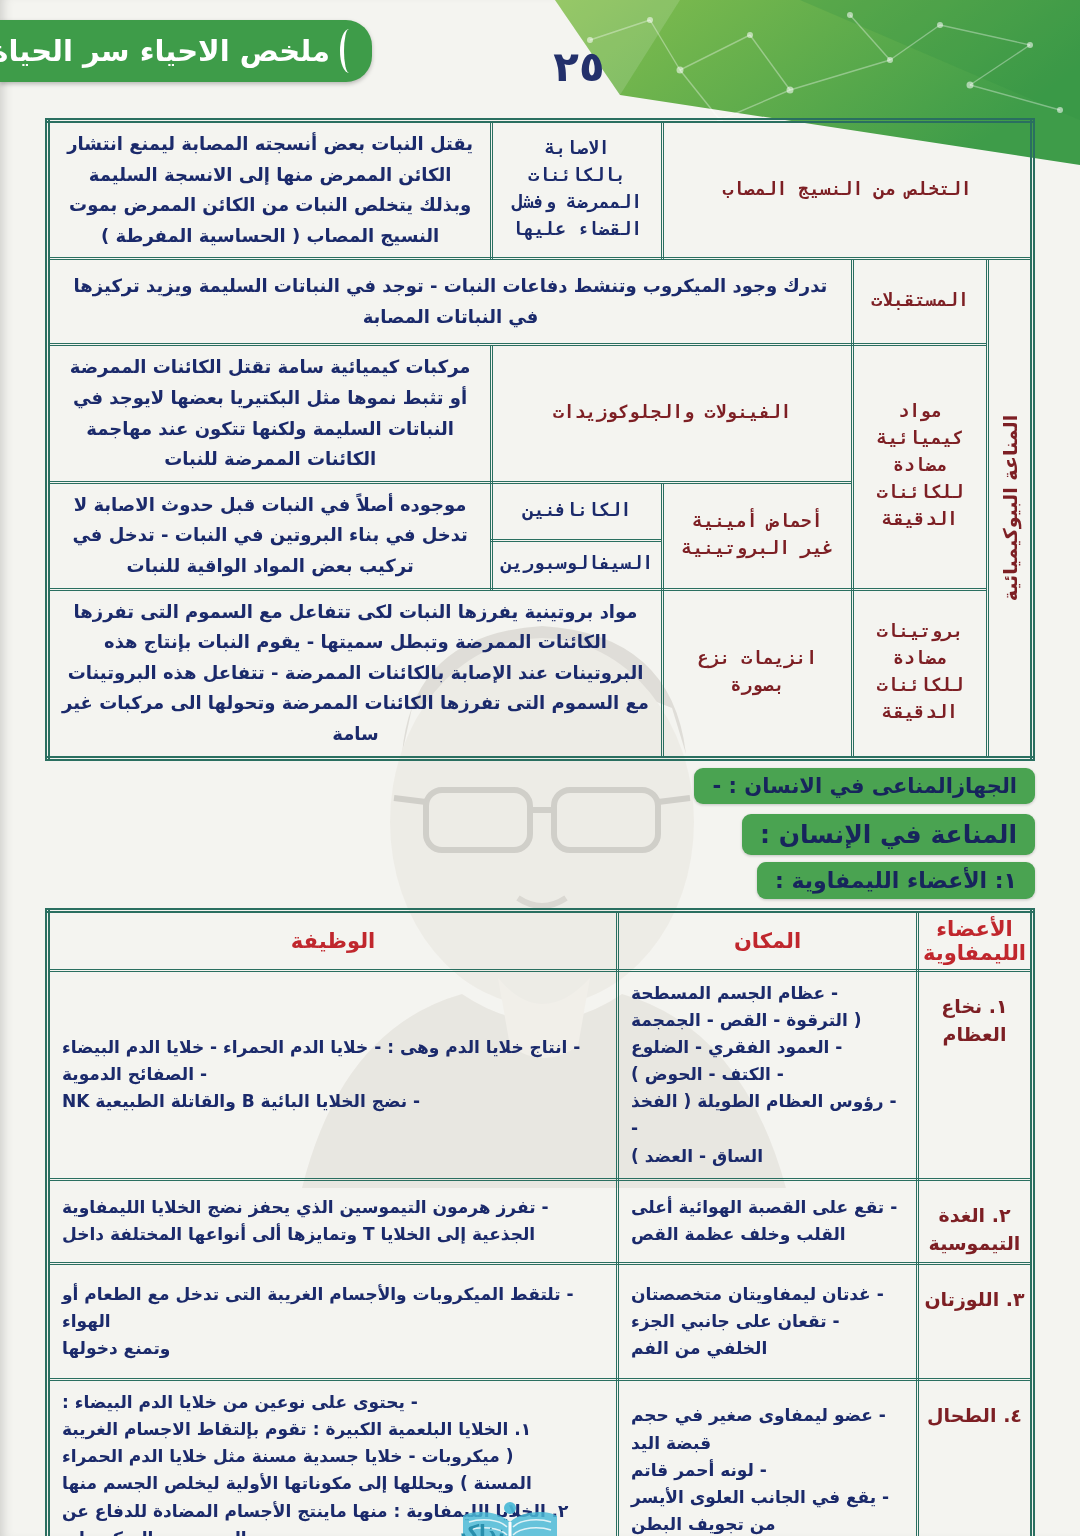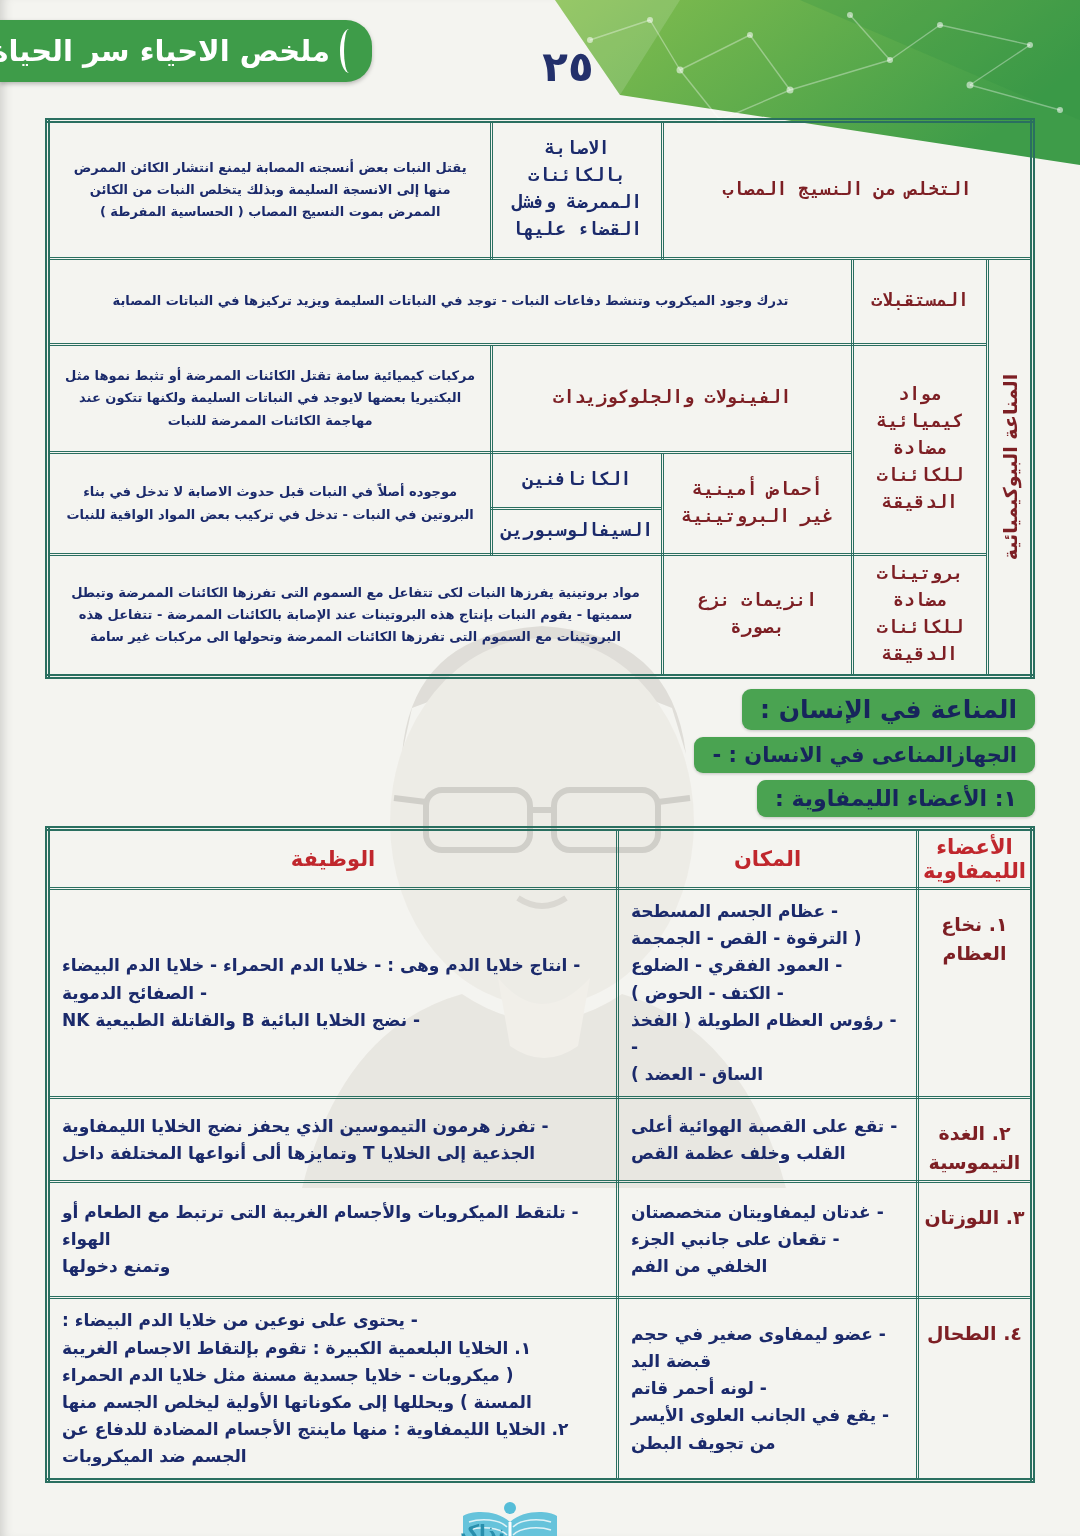--- a/index.html
+++ b/index.html
@@ -14,38 +14,38 @@
   .page{position:relative;width:1080px;height:1536px;background:#f4f4f0;overflow:hidden;
         box-shadow:inset 10px 0 12px -8px rgba(0,0,0,.18);}
 
   
   .banner{position:absolute;top:20px;left:0;width:372px;height:62px;background:var(--green);
           border-radius:0 26px 26px 0;display:flex;align-items:center;gap:10px;
           padding:0 14px;direction:rtl;box-shadow:0 2px 4px rgba(0,0,0,.25);}
   .banner .txt{color:#fff;font-weight:bold;font-size:29px;white-space:nowrap;}
   .bracket{width:18px;height:44px;border-left:4px solid #fff;
            border-radius:50% 0 0 50% / 50% 0 0 50%;flex:0 0 auto;}
-  .page-number{position:absolute;top:42px;left:523px;width:90px;text-align:center;
+  .page-number{position:absolute;top:42px;left:534px;width:90px;text-align:center;
                color:#23306b;font-size:42px;font-weight:bold;}
   .corner-art{position:absolute;top:0;right:0;}
 
   
   .ghost{position:absolute;top:598px;left:262px;opacity:.55;}
 
   
   main{position:absolute;top:118px;left:45px;width:990px;direction:rtl;}
 
   table{width:100%;border-collapse:collapse;background:transparent;}
   table{border:5px double var(--bord);}
   td,th{border:3px double var(--bord);}
 
   .cat{color:var(--maroon);font-weight:bold;text-align:center;font-size:18px;
        line-height:1.5;padding:4px 8px;vertical-align:middle;font-family:Liberation Mono, monospace;}
   .navy{color:var(--navy);}
-  .desc{color:var(--navy);font-weight:bold;text-align:center;font-size:13px;
+  .desc{color:var(--navy);font-weight:bold;text-align:center;font-size:18px;
         line-height:1.7;padding:6px 12px;vertical-align:middle;}
   .rot{width:45px;position:relative;padding:0;}
   .rot>div{position:absolute;top:50%;left:50%;transform:translate(-50%,-50%) rotate(-90deg);
            white-space:nowrap;color:var(--maroon);font-weight:bold;font-size:19px;}
 
   .t1 tr.r1{height:138px}.t1 tr.r2{height:86px}.t1 tr.r3{height:108px}
   .t1 tr.r4a{height:56px}.t1 tr.r4b{height:46px}.t1 tr.r5{height:122px}
 
   .pill{width:fit-content;background:var(--pill);color:#17255c;font-weight:bold;
         border-radius:9px;padding:6px 18px;box-shadow:0 1px 3px rgba(0,0,0,.2);}
@@ -175,22 +175,22 @@
         <td class="cat navy">السيفالوسبورين</td>
       </tr>
       <tr class="r5">
         <td class="cat">بروتينات مضادة للكائنات الدقيقة</td>
         <td class="cat">انزيمات نزع بصورة</td>
         <td colspan="2" class="desc">مواد بروتينية يفرزها النبات لكى تتفاعل مع السموم التى تفرزها الكائنات الممرضة وتبطل سميتها - يقوم النبات بإنتاج هذه البروتينات عند الإصابة بالكائنات الممرضة - تتفاعل هذه البروتينات مع السموم التى تفرزها الكائنات الممرضة وتحولها الى مركبات غير سامة</td>
       </tr>
     </tbody>
       </table>
 
+    <div class="pill h2">الجهازالمناعى في الانسان : -</div>
     <div class="pill h1">المناعة في الإنسان :</div>
-    <div class="pill h2">الجهازالمناعى في الانسان : -</div>
     <div class="pill h3">١: الأعضاء الليمفاوية :</div>
 
     <table class="t2">
       <colgroup>
         <col style="width:105px">
           <col class="col-place" style="width:300px">
           <col>
       </colgroup>
       <tbody>
           <tr class="hr">
@@ -215,21 +215,21 @@
         <td class="pre">- تقع على القصبة الهوائية أعلى
 القلب وخلف عظمة القص</td>
         <td class="pre">- تفرز هرمون التيموسين الذي يحفز نضج الخلايا الليمفاوية
 الجذعية إلى الخلايا T وتمايزها ألى أنواعها المختلفة داخل</td>
       </tr>
       <tr class="br3">
         <td class="organ">٣. اللوزتان</td>
         <td class="pre">- غدتان ليمفاويتان متخصصتان
 - تقعان على جانبي الجزء
 الخلفي من الفم</td>
-        <td class="pre">- تلتقط الميكروبات والأجسام الغريبة التى ترتبط مع الطعام أو الهواء
+        <td class="pre">- تلتقط الميكروبات والأجسام الغريبة التى تدخل مع الطعام أو الهواء
 وتمنع دخولها</td>
       </tr>
       <tr class="br4">
         <td class="organ">٤. الطحال</td>
         <td class="pre">- عضو ليمفاوى صغير في حجم
 قبضة اليد
 - لونه أحمر قاتم
 - يقع في الجانب العلوى الأيسر
 من تجويف البطن</td>
         <td class="pre">- يحتوى على نوعين من خلايا الدم البيضاء :

